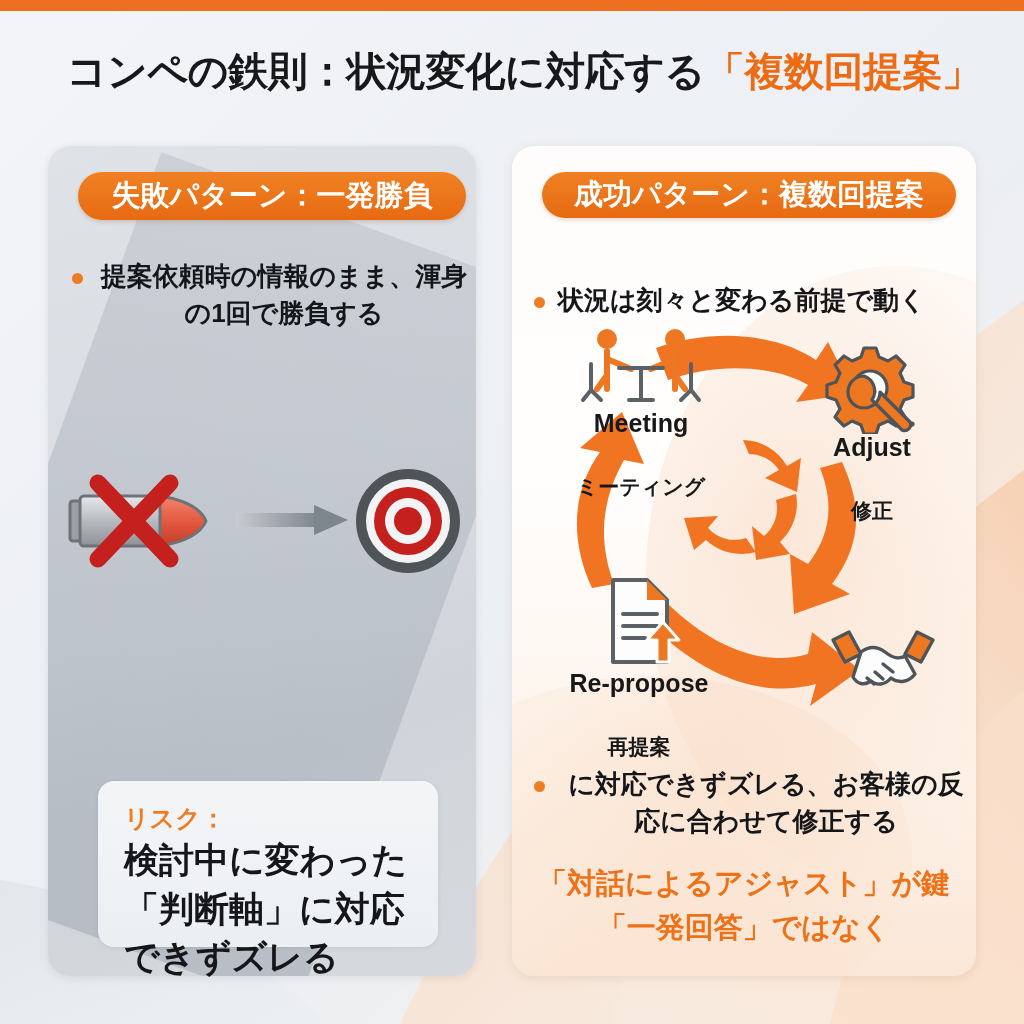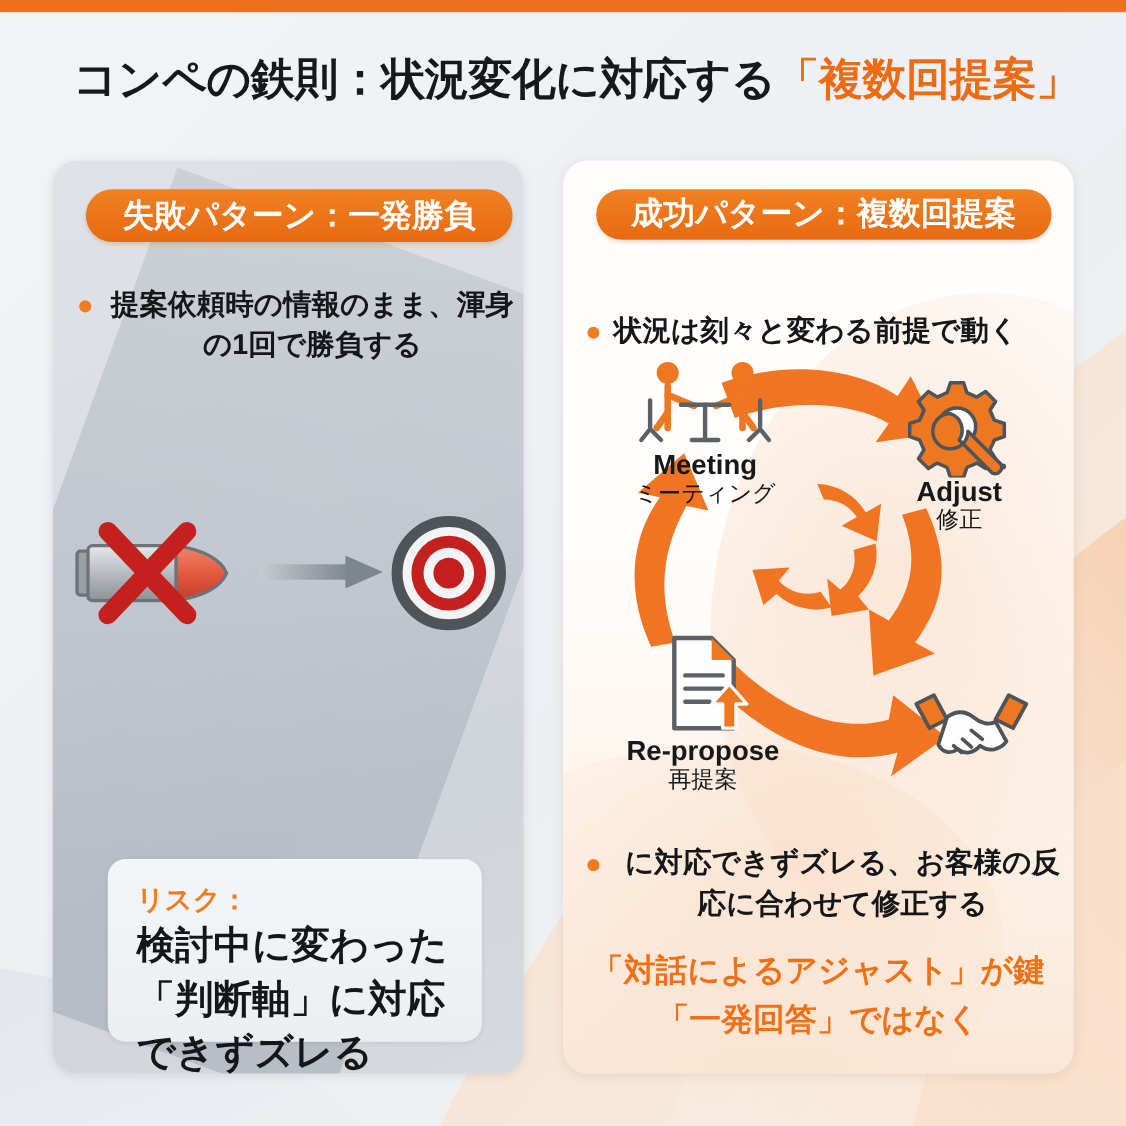--- a/index.html
+++ b/index.html
@@ -104,21 +104,21 @@
   #risk-label { color: #EE7C23; font-size: 25px; font-weight: 900; line-height: 1.25; }
   #risk-text  { color: #141619; font-size: 35px; font-weight: 700; line-height: 1.38; margin-top: 2px; }
 
   
   #cycle { position: absolute; left: 528px; top: 322px; width: 440px; height: 420px; }
   .node { position: absolute; text-align: center; }
   .node .label-en {
     font-size: 25px; font-weight: 900; color: #16181a; line-height: 1.05; white-space: nowrap;
   }
   .node .label-ja {
-    font-size: 21px; font-weight: 400; color: #16181a; line-height: 1.2; white-space: nowrap;
+    font-size: 21px; font-weight: 700; color: #16181a; line-height: 1.2; white-space: nowrap; margin-top: 38px;
   }
   #node-meeting   { left: 18px;  top: 4px;   width: 190px; }
   #node-adjust    { left: 256px; top: 20px;  width: 176px; }
   #node-repropose { left: 6px;   top: 252px; width: 210px; }
   #node-deal      { left: 280px; top: 300px; width: 150px; }
 
   
   #conclusion {
     position: absolute; left: 512px; top: 862px; width: 464px;
     text-align: center; color: #EE7118;

